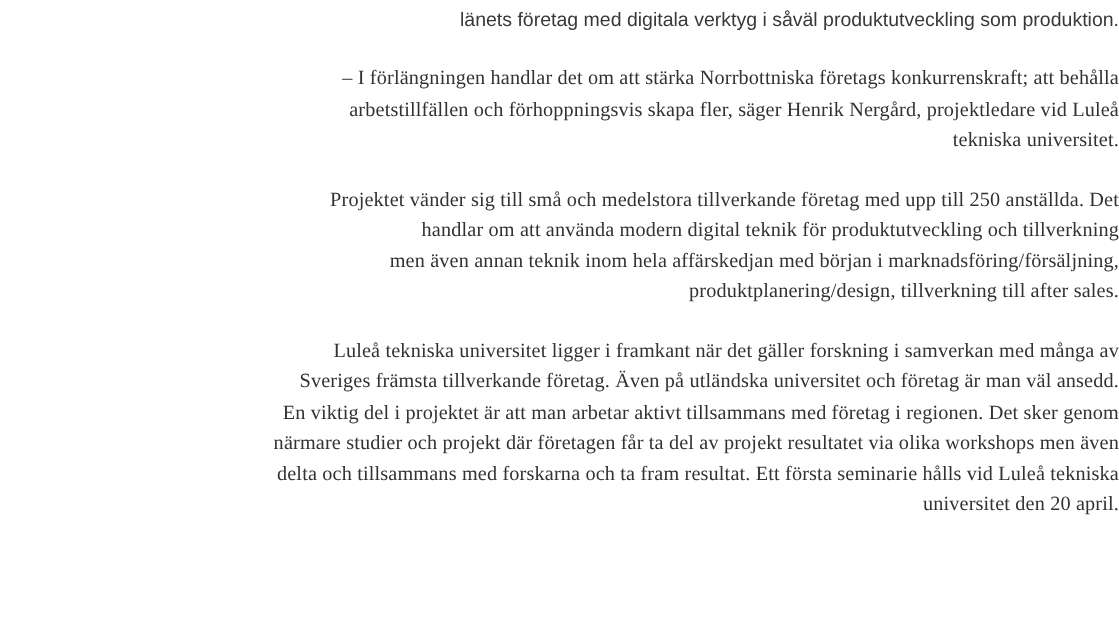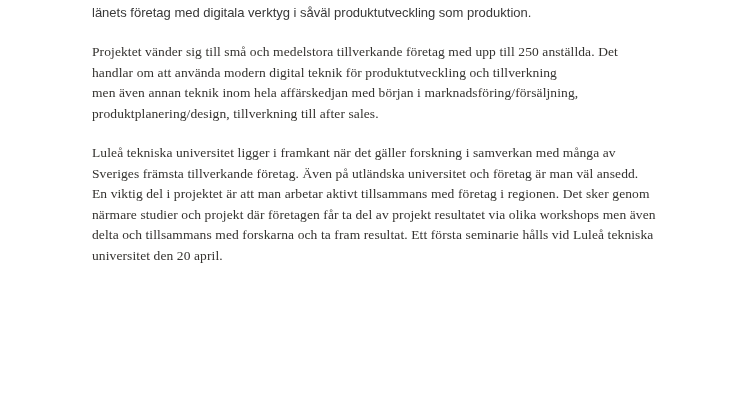--- a/index.html
+++ b/index.html
@@ -8,20 +8,21 @@
       background: #ffffff;
     }
     .page {
       position: relative;
       width: 746px;
       height: 419px;
       background: #ffffff;
       overflow: hidden;
       box-sizing: border-box;
       padding: 4px 0 0 92px;
+      text-align: right;
     }
     .lead {
       font-family: "Liberation Sans", sans-serif;
       font-size: 13px;
       line-height: 17px;
       font-weight: 400;
       color: #383838;
       margin: 0 0 21px 0;
       white-space: pre;
     }
@@ -35,20 +36,23 @@
       white-space: pre;
       letter-spacing: 0.1px;
     }
   </style>
 </head>
 <body>
 
 <div class="page">
   <p class="lead">länets företag med digitala verktyg i såväl produktutveckling som produktion.</p>
 
+  <p class="para">– I förlängningen handlar det om att stärka Norrbottniska företags konkurrenskraft; att behålla
+arbetstillfällen och förhoppningsvis skapa fler, säger Henrik Nergård, projektledare vid Luleå
+tekniska universitet.</p>
 
   <p class="para">Projektet vänder sig till små och medelstora tillverkande företag med upp till 250 anställda. Det
 handlar om att använda modern digital teknik för produktutveckling och tillverkning
 men även annan teknik inom hela affärskedjan med början i marknadsföring/försäljning,
 produktplanering/design, tillverkning till after sales.</p>
 
   <p class="para">Luleå tekniska universitet ligger i framkant när det gäller forskning i samverkan med många av
 Sveriges främsta tillverkande företag. Även på utländska universitet och företag är man väl ansedd.
 En viktig del i projektet är att man arbetar aktivt tillsammans med företag i regionen. Det sker genom
 närmare studier och projekt där företagen får ta del av projekt resultatet via olika workshops men även

